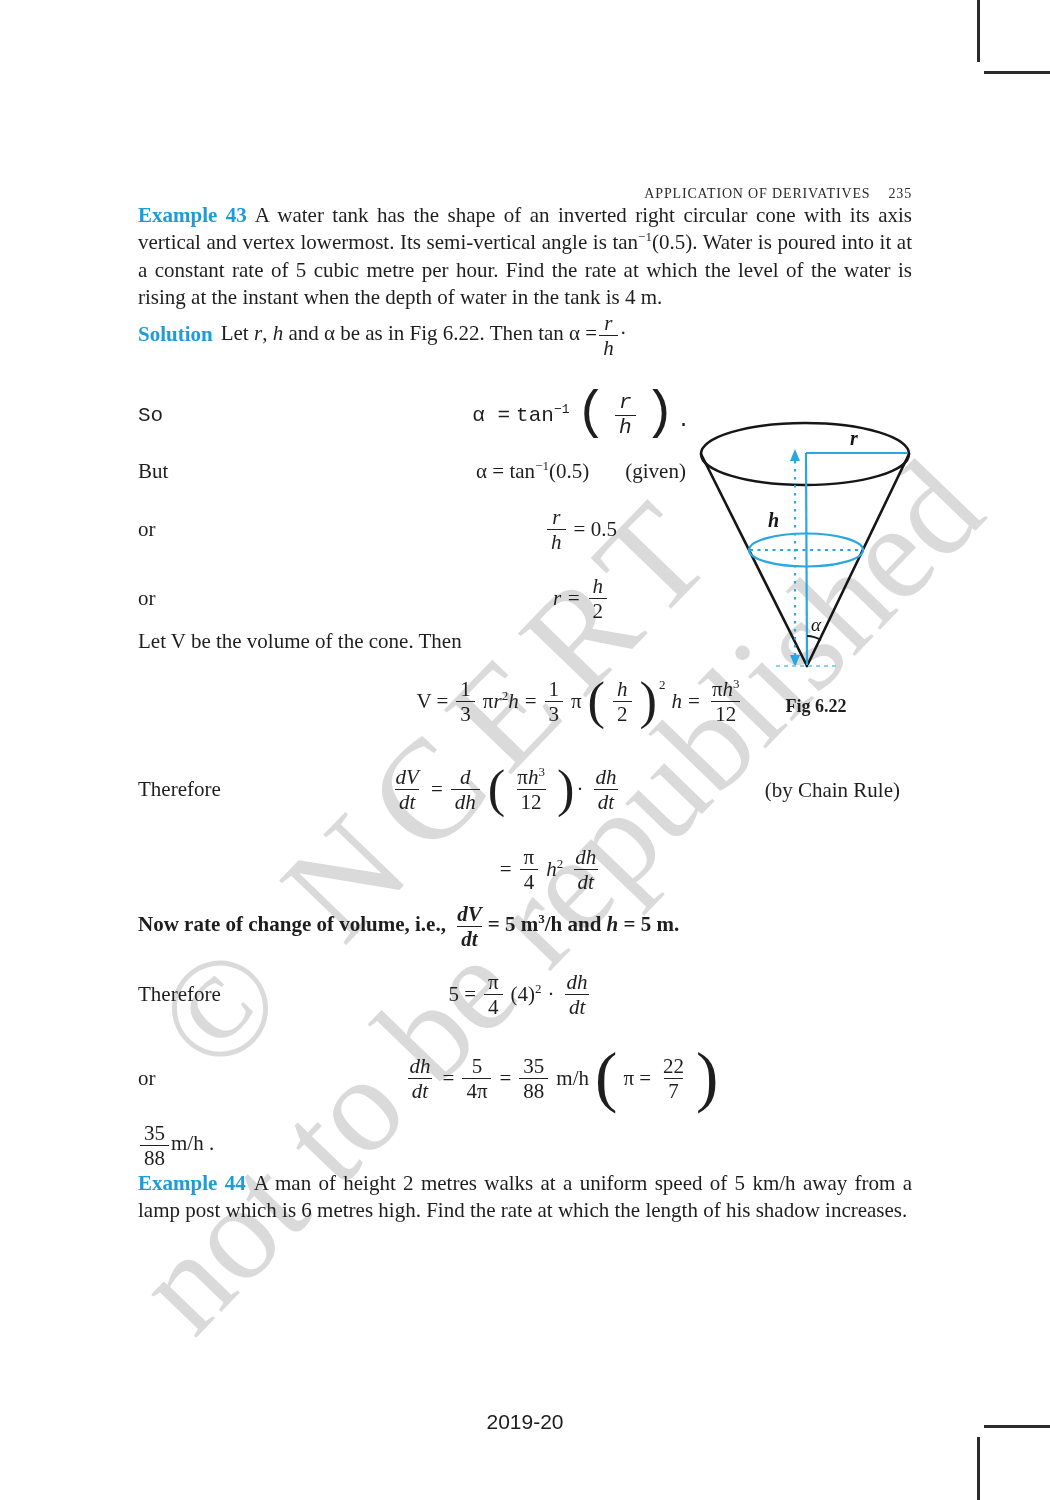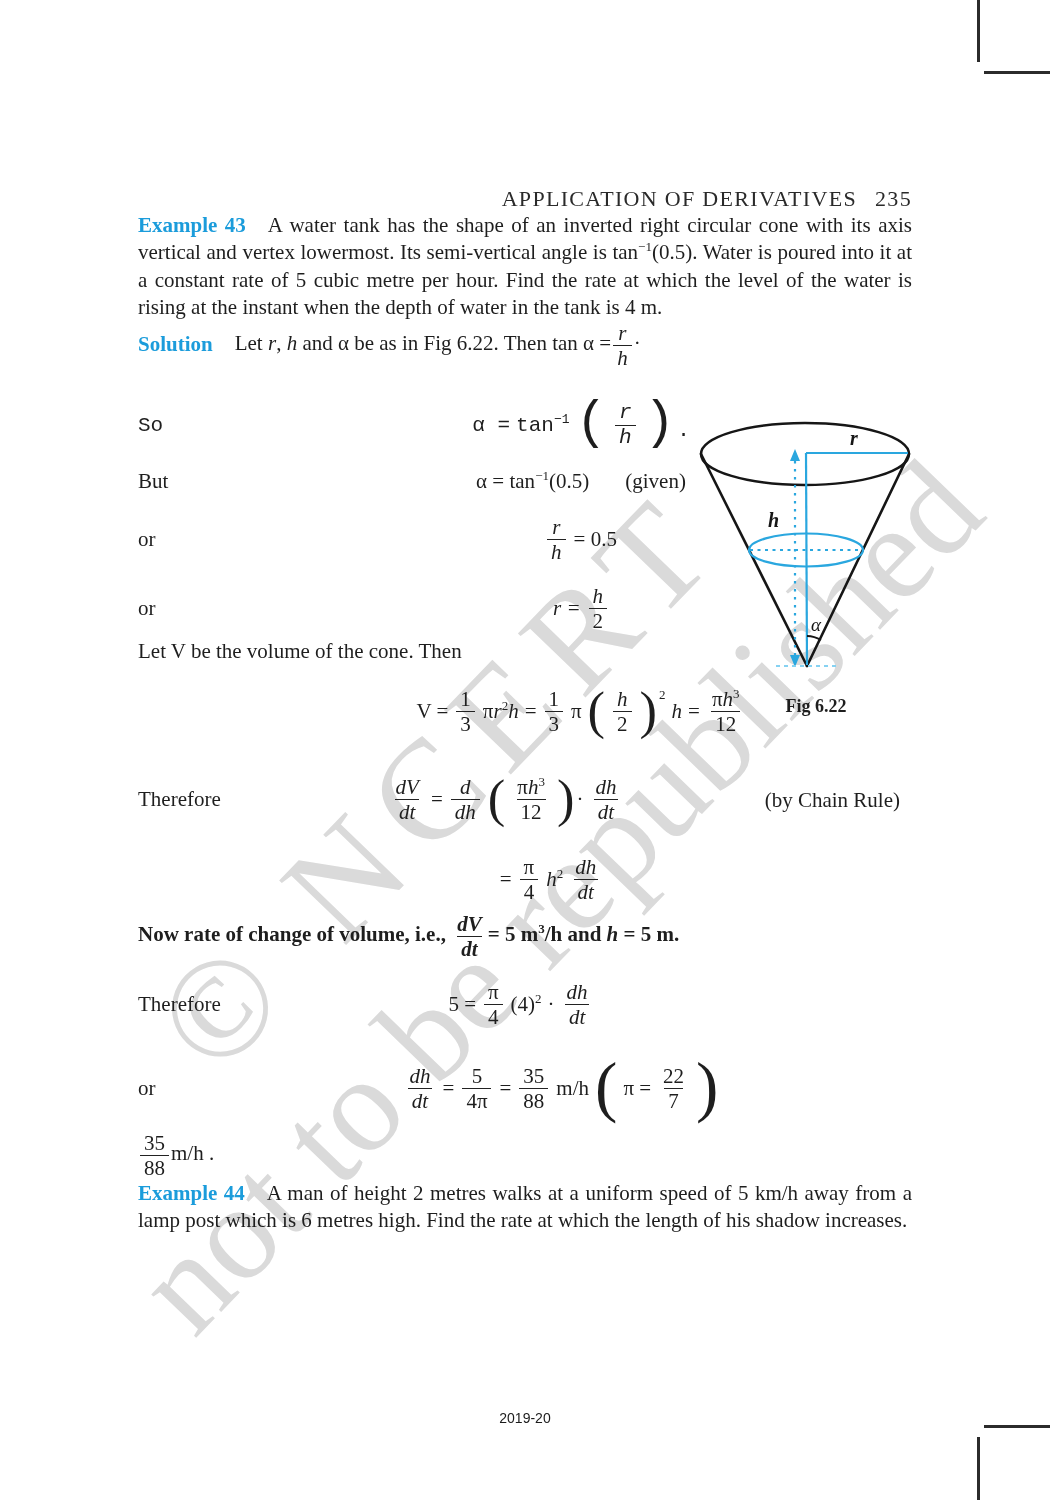--- a/index.html
+++ b/index.html
@@ -8,25 +8,25 @@
   
   .crop{position:absolute;background:#2b2b2b;z-index:3;}
   
   .watermark{position:absolute;left:500px;top:840px;transform:translate(-50%,-50%) rotate(-46deg);
              z-index:0;text-align:center;color:#dadada;pointer-events:none;white-space:nowrap;}
   .wm-line1{font-size:142px;letter-spacing:0.14em;line-height:1.15;}
   .wm-line2{font-size:136px;line-height:1.25;}
   
   .content{position:absolute;left:138px;top:0;width:774px;z-index:1;}
   .hdr{margin-top:186px;display:flex;justify-content:flex-end;align-items:baseline;
-       font-size:22px;letter-spacing:0.06em;color:#2a2a2a;}
+       font-size:14px;letter-spacing:0.06em;color:#2a2a2a;}
   .hdr .pgnum{margin-left:18px;}
   p.para{margin:0;text-align:justify;line-height:1.3;}
   .ex43{margin-top:24px;}
-  .exlabel{color:#1b9cdb;font-weight:bold;margin-right:22px;}
+  .exlabel{color:#1b9cdb;font-weight:bold;margin-right:8px;}
   .solution{margin-top:18px;line-height:1.3;}
   .v{font-style:italic;}
   
   .frac{display:inline-flex;flex-direction:column;align-items:center;vertical-align:middle;
         line-height:1.05;margin:0 2px;text-align:center;}
   .frac .num,.frac .den{display:block;padding:1px 4px;}
   .frac .den{border-top:1.7px solid #222;}
   sup{font-size:0.62em;line-height:0;}
   
   .eqrow{display:flex;align-items:center;position:relative;}
@@ -49,21 +49,21 @@
   .r-th1b{margin-top:6px;min-height:64px;}
   .nowline{margin-top:12px;line-height:1.35;font-weight:bold;}
   .r-th2{margin-top:12px;min-height:64px;}
   .r-or3{margin-top:10px;min-height:84px;}
   .thus{margin-top:10px;line-height:1.35;}
   .ex44{margin-top:16px;}
   
   .figure{position:absolute;left:680px;top:403px;width:300px;z-index:1;}
   .figcaption{margin-top:2px;width:272px;text-align:center;font-weight:bold;font-size:18px;}
   .footer{position:absolute;left:0;right:0;top:1410px;text-align:center;z-index:1;
-          font-family:"Liberation Sans","DejaVu Sans",sans-serif;font-size:14px;color:#1c1c1c;}
+          font-family:"Liberation Sans","DejaVu Sans",sans-serif;font-size:21px;color:#1c1c1c;}
 </style>
 </head>
 <body>
 
 <div class="page">
 
   <div class="crop" style="left:977px;top:0;width:3px;height:62px;"></div>
   <div class="crop" style="left:984px;top:71px;width:66px;height:3px;"></div>
   <div class="crop" style="left:984px;top:1425px;width:66px;height:3px;"></div>
   <div class="crop" style="left:977px;top:1437px;width:3px;height:63px;"></div>

